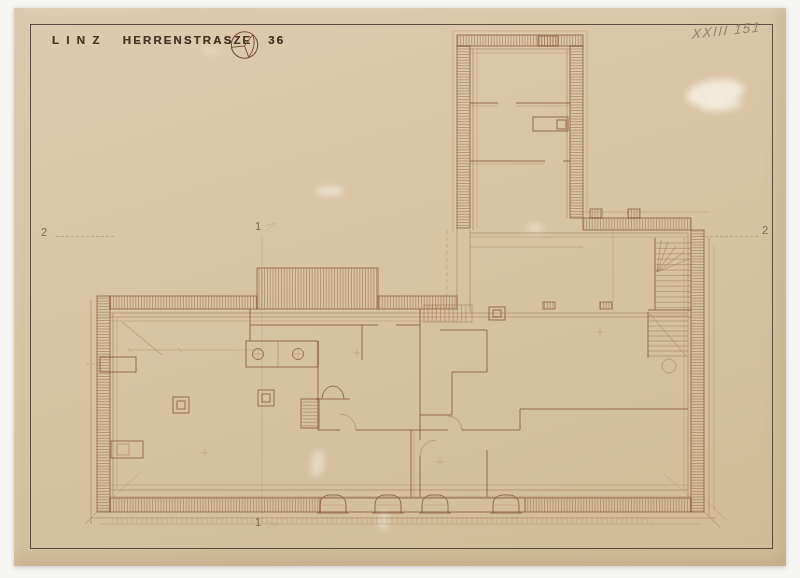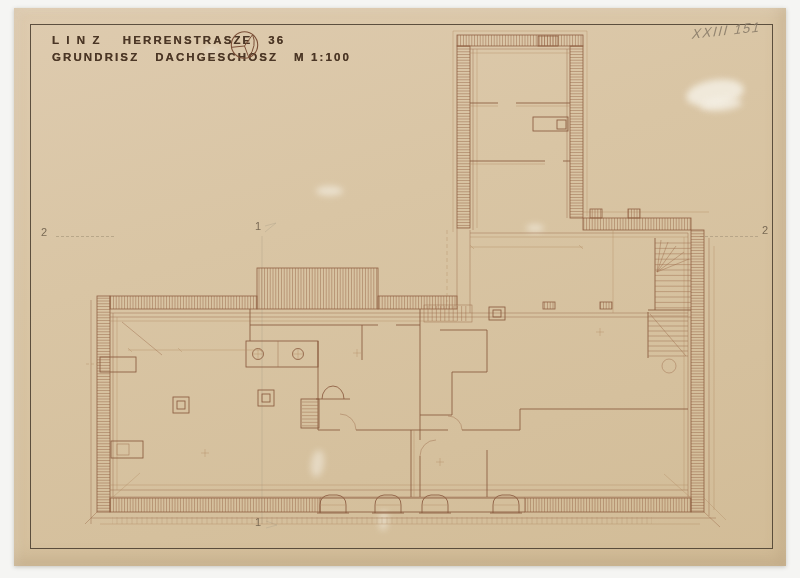--- a/index.html
+++ b/index.html
@@ -42,21 +42,20 @@
   <div class="stain" style="left:686px;top:80px;width:58px;height:26px;opacity:.8;transform:rotate(-9deg);"></div>
   <div class="stain" style="left:700px;top:98px;width:42px;height:13px;opacity:.7;transform:rotate(-5deg);"></div>
   <div class="stain" style="left:316px;top:186px;width:27px;height:10px;opacity:.6;"></div>
   <div class="stain" style="left:526px;top:224px;width:18px;height:8px;opacity:.55;"></div>
   <div class="stain" style="left:311px;top:450px;width:13px;height:27px;opacity:.5;transform:rotate(8deg);"></div>
   <div class="stain" style="left:379px;top:510px;width:9px;height:21px;opacity:.5;transform:rotate(4deg);"></div>
   <div class="stain" style="left:203px;top:47px;width:16px;height:7px;opacity:.4;"></div>
 
   <div class="title-block">
     <div class="title-line">L I N Z    HERRENSTRASZE   36</div>
-    <div class="title-line">GRUNDRISZ   DACHGESCHOSZ   M 1:100</div>
   </div>
 
   <svg class="north" width="34" height="34" viewBox="0 0 34 34">
     <circle cx="16.5" cy="16" r="13.2" fill="none" stroke="#7a4e36" stroke-width="1.1"></circle>
     <path d="M16.5,17 L3.6,18.3 M16.5,17 L24.6,5.6 Q29.2,16.5 20.7,28.2 L16.5,17" fill="none" stroke="#7a4e36" stroke-width="1"></path>
   </svg>
 
   <div class="archive-note">XXIII 151</div>
 
   <div class="axis-label" style="left:41px;top:226px;">2</div>

